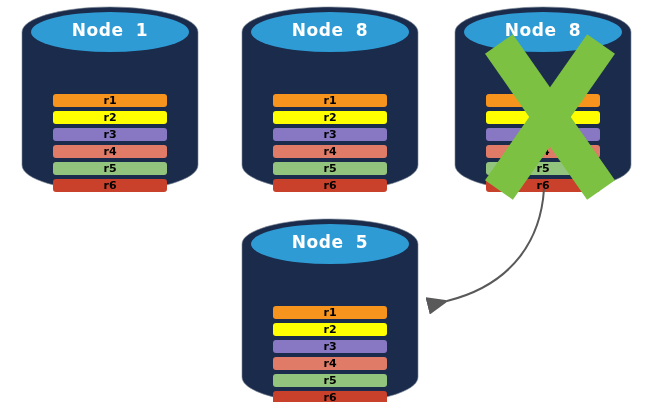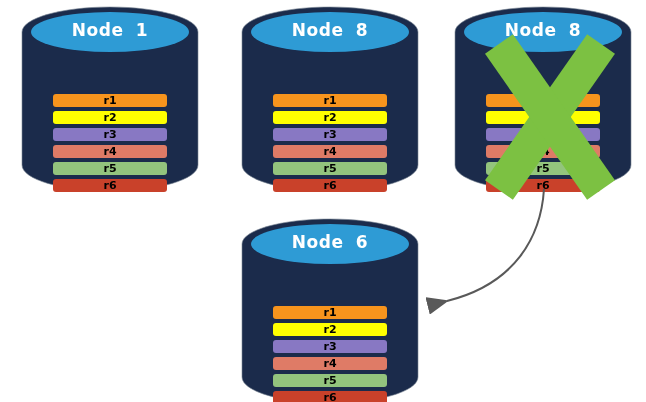--- a/index.html
+++ b/index.html
@@ -124,21 +124,21 @@
         <div class="row" style="background: rgb(147, 196, 125); color: rgb(0, 0, 0);">r5</div>
         <div class="row" style="background: rgb(201, 65, 42); color: rgb(0, 0, 0);">r6</div>
       </div>
   </div>
 
   <div class="node node-4">
     <svg class="cyl" viewBox="0 0 176 186">
       <path d="M0,26 C0,12.2 39.4,1 88,1 C136.6,1 176,12.2 176,26 L176,159 C176,173.4 136.6,185 88,185 C39.4,185 0,173.4 0,159 Z" fill="#1B2B4B" stroke="#7B8794" stroke-width="1" stroke-opacity="0.6"></path>
       <ellipse cx="88" cy="26" rx="79" ry="20" fill="#2E9BD5"></ellipse>
     </svg>
-    <div class="node-title">Node 6</div>
+    <div class="node-title">Node 5</div>
     <div class="rows">
         <div class="row" style="background: rgb(247, 148, 29); color: rgb(0, 0, 0);">r1</div>
         <div class="row" style="background: rgb(255, 255, 0); color: rgb(0, 0, 0);">r2</div>
         <div class="row" style="background: rgb(136, 120, 195); color: rgb(0, 0, 0);">r3</div>
         <div class="row" style="background: rgb(223, 123, 102); color: rgb(0, 0, 0);">r4</div>
         <div class="row" style="background: rgb(147, 196, 125); color: rgb(0, 0, 0);">r5</div>
         <div class="row" style="background: rgb(201, 65, 42); color: rgb(0, 0, 0);">r6</div>
       </div>
   </div>
 

